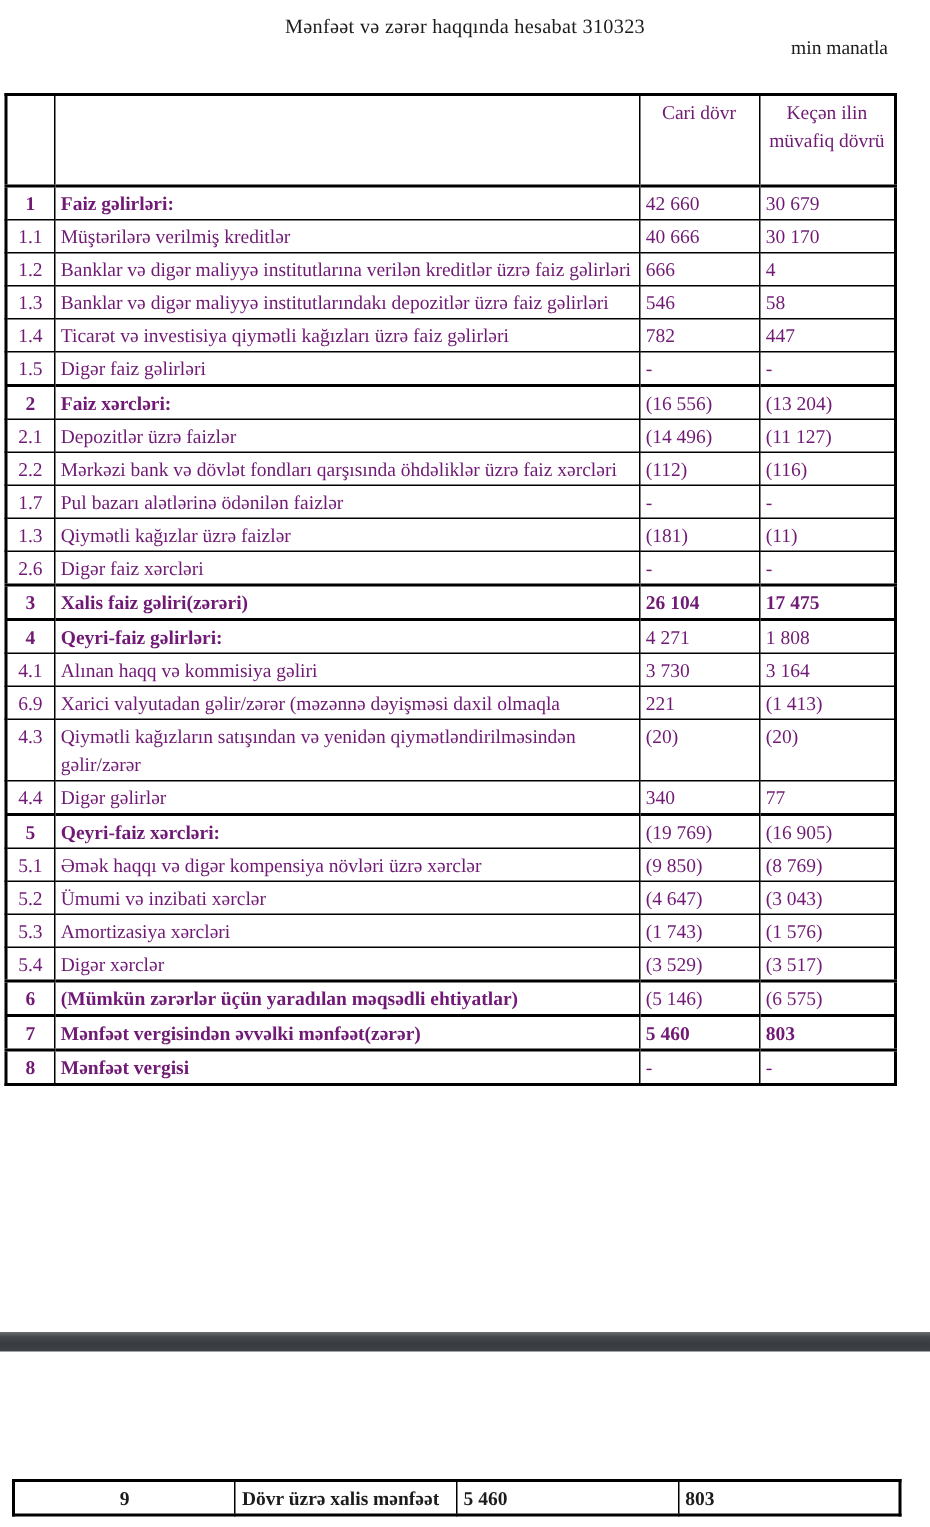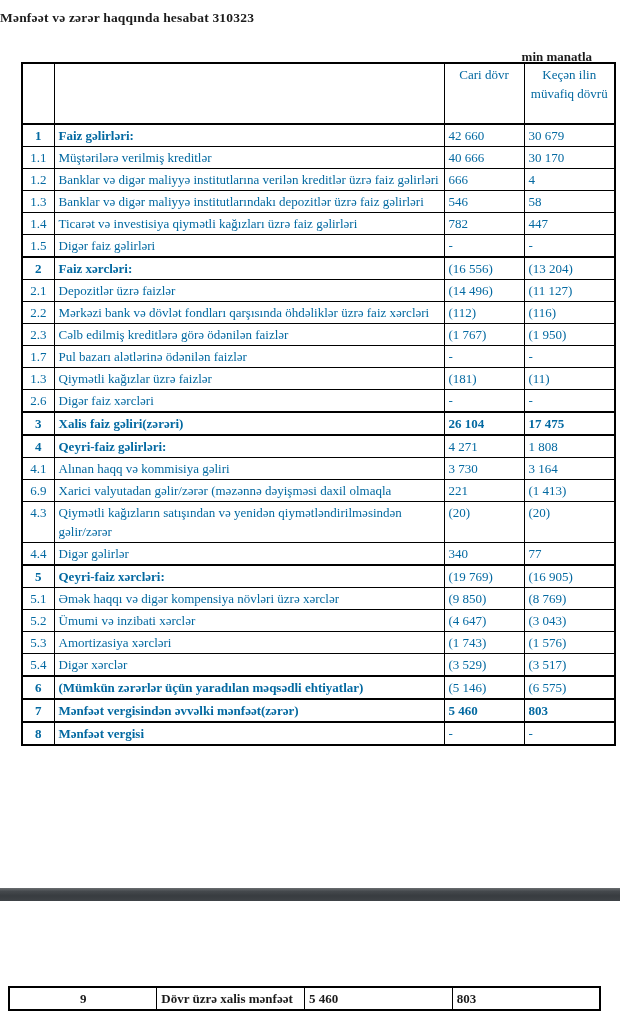--- a/index.html
+++ b/index.html
@@ -6,32 +6,32 @@
   body {
     width: 620px; height: 1018px;
     background: #ffffff;
     font-family: "Liberation Serif", serif;
     color: #1c1c1c;
     position: relative;
     overflow: hidden;
   }
   .page-title {
     position: absolute; top: 10px; left: 0; width: 620px;
-    font-weight: bold; font-size: 13.5px;
+    text-align: center; font-weight: normal; font-size: 13.5px;
     letter-spacing: 0.2px;
   }
   .unit-note {
-    position: absolute; top: 49px; right: 28px;
-    font-weight: bold; font-size: 13px; margin-left: 40px;
+    position: absolute; top: 24px; right: 28px;
+    font-weight: normal; font-size: 13px; margin-left: 40px;
   }
   table.report {
-    position: absolute; left: 21px; top: 62px;
+    position: absolute; left: 3px; top: 62px;
     width: 593px; table-layout: fixed;
     border-collapse: collapse;
-    font-size: 13px; color: #0369a1;
+    font-size: 13px; color: #701a75;
     border: 2px solid #000;
   }
   table.report td, table.report th {
     border: 1px solid #000;
     vertical-align: top;
     padding: 1px 4px;
     line-height: 19px;
     font-weight: normal;
     overflow: hidden;
     word-wrap: break-word;
@@ -137,26 +137,20 @@
         <td class="cell-val">(14 496)</td>
         <td class="cell-val">(11 127)</td>
       </tr>
       <tr class="item">
         <td class="cell-no">2.2</td>
         <td class="cell-label">Mərkəzi bank və dövlət fondları qarşısında öhdəliklər üzrə faiz xərcləri</td>
         <td class="cell-val">(112)</td>
         <td class="cell-val">(116)</td>
       </tr>
       <tr class="item">
-        <td class="cell-no">2.3</td>
-        <td class="cell-label">Cəlb edilmiş kreditlərə görə ödənilən faizlər</td>
-        <td class="cell-val">(1 767)</td>
-        <td class="cell-val">(1 950)</td>
-      </tr>
-      <tr class="item">
         <td class="cell-no">1.7</td>
         <td class="cell-label">Pul bazarı alətlərinə ödənilən faizlər</td>
         <td class="cell-val">-</td>
         <td class="cell-val">-</td>
       </tr>
       <tr class="item">
         <td class="cell-no">1.3</td>
         <td class="cell-label">Qiymətli kağızlar üzrə faizlər</td>
         <td class="cell-val">(181)</td>
         <td class="cell-val">(11)</td>

